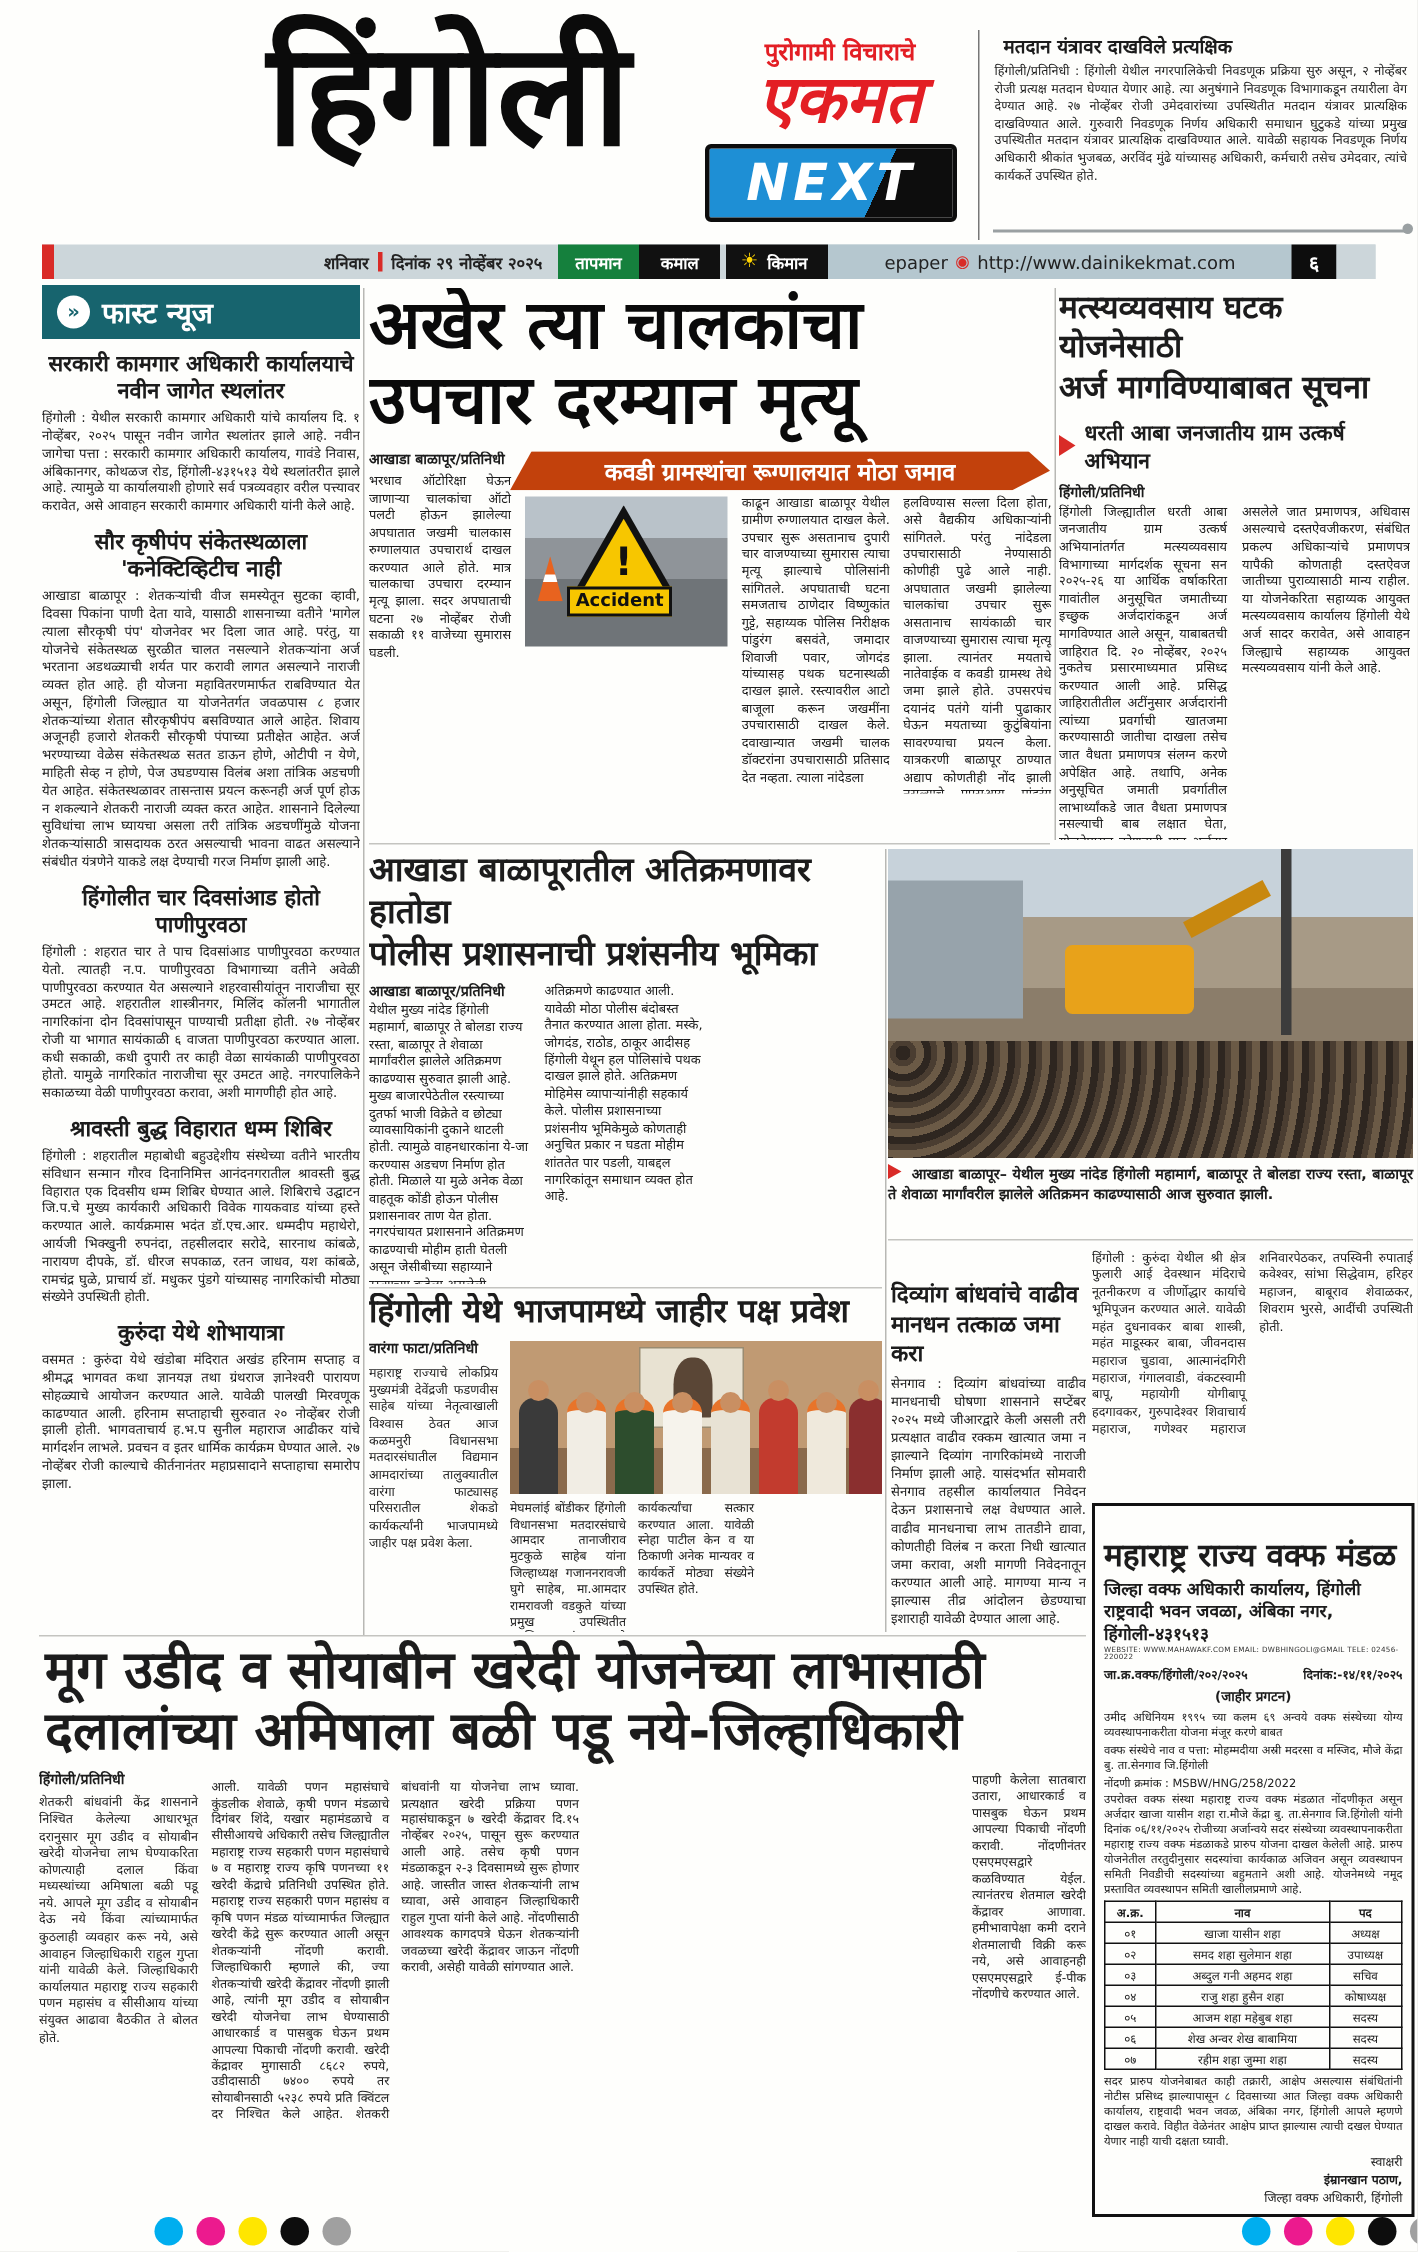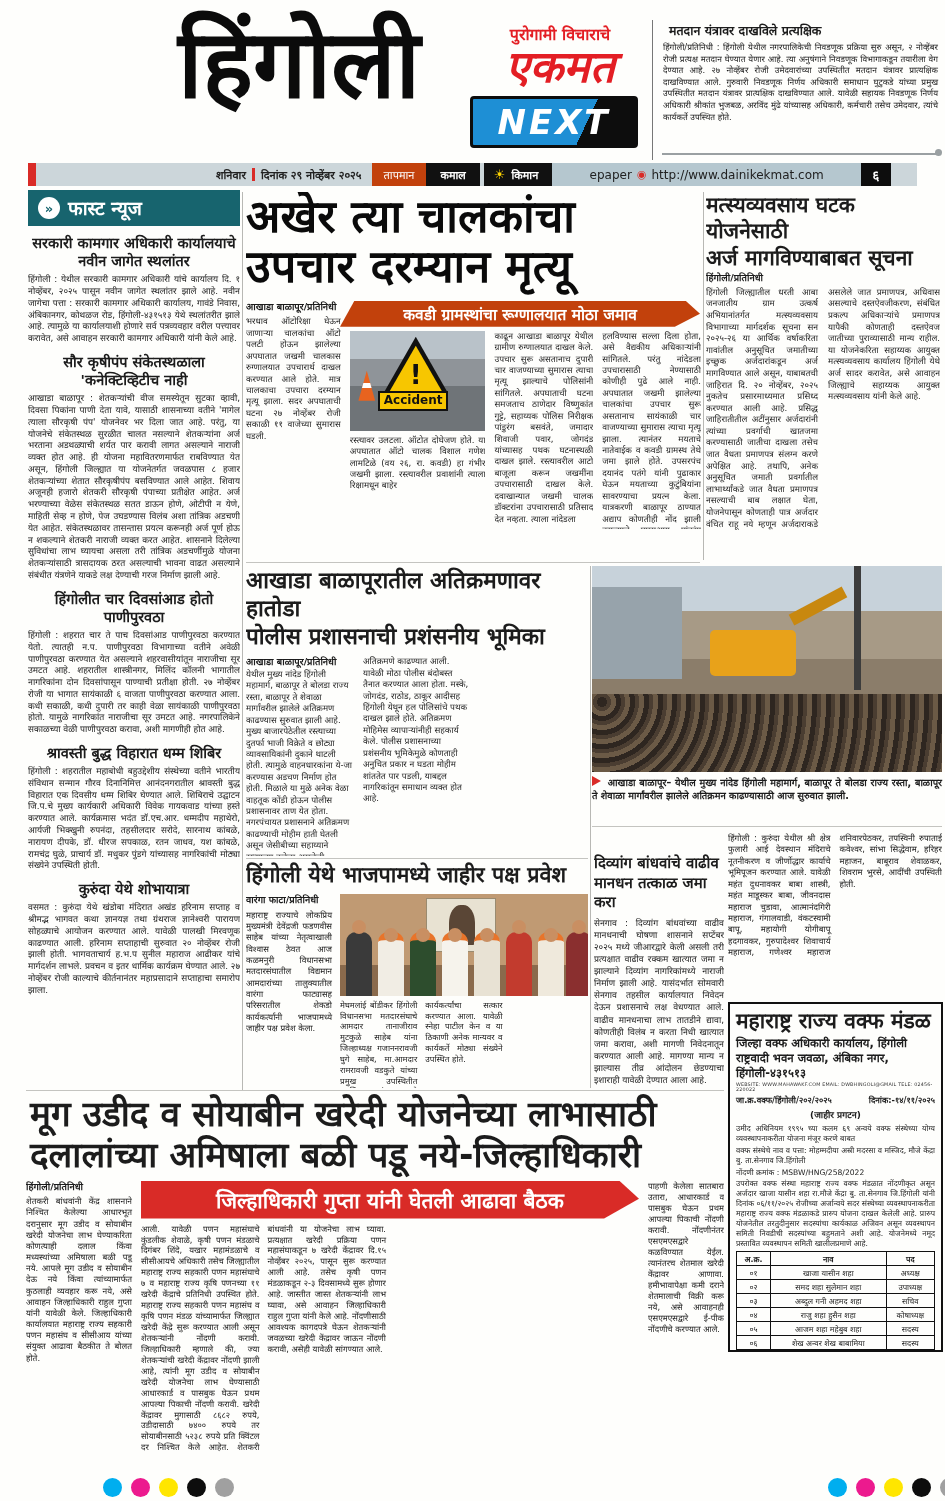--- a/index.html
+++ b/index.html
@@ -21,21 +21,21 @@
   .tr-article h3{margin:0 0 3px 6px;font-size:12.5px;font-weight:800;}
   .tr-article p{margin:0;font-size:8.4px;line-height:1.38;text-align:justify;}
   .tr-end{position:absolute;left:662px;top:153px;width:278px;border-bottom:2px solid #9aa0a2;}
   .tr-end::after{content:"";position:absolute;right:-2px;top:-4px;width:7px;height:7px;border-radius:50%;background:#9aa0a2;}
 
   
   .datebar{position:absolute;left:28px;top:163px;width:889px;height:23px;background:#ccd6da;display:flex;align-items:stretch;font-size:11px;}
   .db-red{width:8px;background:#d92b27;}
   .db-day{display:flex;align-items:center;gap:6px;padding:0 10px 0 180px;font-weight:700;color:#222;}
   .db-sep{width:3px;height:13px;background:#d92b27;align-self:center;}
-  .db-temp{background:#c2410c;color:#fff;font-weight:400;display:flex;align-items:center;padding:0 12px;}
+  .db-temp{background:#15803d;color:#fff;font-weight:700;display:flex;align-items:center;padding:0 12px;}
   .db-max{background:#111;color:#fff;font-weight:700;display:flex;align-items:center;padding:0 14px;}
   .db-min{background:#111;color:#fff;font-weight:700;display:flex;align-items:center;gap:6px;padding:0 14px 0 10px;margin-left:4px;}
   .sun{color:#ffd400;font-size:13px;}
   .db-epaper{flex:1;background:#b5c7cf;display:flex;align-items:center;justify-content:center;gap:5px;color:#222;font-size:12px;}
   .db-epaper .globe{color:#d92b27;font-size:11px;}
   .db-page{background:#0d0d0d;color:#fff;font-weight:800;display:flex;align-items:center;justify-content:center;width:30px;font-size:13px;}
   .db-tail{width:26px;background:#ccd6da;}
 
   
   .vline{position:absolute;width:1px;background:#b8b8b4;}
@@ -114,21 +114,21 @@
   .divyang{position:absolute;left:594px;top:830px;width:130px;height:260px;overflow:hidden;margin-top:24px;}
   .divyang h3{margin:0 0 4px 0;font-size:15px;font-weight:800;line-height:1.3;}
   .divyang p{margin:0;font-size:8.8px;line-height:1.38;text-align:justify;}
 
   
   .phulari{position:absolute;left:728px;top:833px;width:214px;height:166px;overflow:hidden;}
   .phulari h3{margin:0 0 4px 0;font-size:14.5px;font-weight:800;line-height:1.3;}
   .phulari .pbody{font-size:8.4px;line-height:1.36;column-count:2;column-gap:9px;height:132px;column-fill:auto;text-align:justify;}
 
   
-  .waqf{position:absolute;left:728px;top:1002px;width:215px;height:350px;border:2px solid #111;padding:5px 6px;overflow:hidden;}
+  .waqf{position:absolute;left:728px;top:1002px;width:215px;height:476px;border:2px solid #111;padding:21px 6px;overflow:hidden;}
   .waqf .w-title{font-size:21px;font-weight:800;line-height:1.15;}
   .waqf .w-office{font-size:11.5px;font-weight:700;margin-top:2px;}
   .waqf .w-addr{font-size:11.5px;font-weight:700;}
   .waqf .w-contact{font-size:4.8px;color:#333;margin:2px 0;letter-spacing:0.2px;}
   .waqf .w-refrow{display:flex;justify-content:space-between;font-size:8.2px;font-weight:700;margin-top:2px;}
   .waqf .w-proc{text-align:center;font-size:9px;font-weight:800;margin:3px 0;}
   .waqf p{margin:2px 0;font-size:7.6px;line-height:1.3;text-align:justify;}
   .waqf table{width:100%;border-collapse:collapse;margin:3px 0;}
   .waqf th,.waqf td{border:1px solid #111;font-size:7.8px;padding:1.5px 2px;text-align:center;}
   .waqf th{font-weight:800;}
@@ -232,32 +232,35 @@
         <span>भरधाव ऑटोरिक्षा घेऊन जाणाऱ्या चालकांचा ऑटो पलटी होऊन झालेल्या अपघातात जखमी चालकास रुग्णालयात उपचारार्थ दाखल करण्यात आले होते. मात्र चालकाचा उपचारा दरम्यान मृत्यू झाला. सदर अपघाताची घटना २७ नोव्हेंबर रोजी सकाळी ११ वाजेच्या सुमारास घडली.</span>
       </div>
       <div class="lcol c2">
         <div class="accident-photo">
           <div class="cone"></div>
           <div class="warn-tri">
               <div class="inner">!</div>
             </div>
           <div class="warn-label">Accident</div>
         </div>
-        <span>रस्त्यावर उलटला. ऑटोत दोघेजण होते. या अपघातात ऑटो चालक विशाल गणेश लामटिळे (वय २६, रा. कवडी) हा गंभीर जखमी झाला. रस्त्यावरील प्रवाशांनी त्याला रिक्षामधून बाहेर</span>
       </div>
       <div class="lcol c3">काढून आखाडा बाळापूर येथील ग्रामीण रुग्णालयात दाखल केले. उपचार सुरू असतानाच दुपारी चार वाजण्याच्या सुमारास त्याचा मृत्यू झाल्याचे पोलिसांनी सांगितले. अपघाताची घटना समजताच ठाणेदार विष्णुकांत गुट्टे, सहाय्यक पोलिस निरीक्षक पांडुरंग बसवंते, जमादार शिवाजी पवार, जोगदंड यांच्यासह पथक घटनास्थळी दाखल झाले. रस्त्यावरील आटो बाजूला करून जखमींना उपचारासाठी दाखल केले. दवाखान्यात जखमी चालक डॉक्टरांना उपचारासाठी प्रतिसाद देत नव्हता. त्याला नांदेडला</div>
       <div class="lcol c4">हलविण्यास सल्ला दिला होता, असे वैद्यकीय अधिकाऱ्यांनी सांगितले. परंतु नांदेडला उपचारासाठी नेण्यासाठी कोणीही पुढे आले नाही. अपघातात जखमी झालेल्या चालकांचा उपचार सुरू असतानाच सायंकाळी चार वाजण्याच्या सुमारास त्याचा मृत्यू झाला. त्यानंतर मयताचे नातेवाईक व कवडी ग्रामस्थ तेथे जमा झाले होते. उपसरपंच दयानंद पतंगे यांनी पुढाकार घेऊन मयताच्या कुटुंबियांना सावरण्याचा प्रयत्न केला. यात्रकरणी बाळापूर ठाण्यात अद्याप कोणतीही नोंद झाली नसल्याचे एएसआय पांडुरंग बसवंते यांनी सांगितले.</div>
     </div>
   </div>
 
   <div class="fisheries">
     <h2>
       <span>मत्स्यव्यवसाय घटक योजनेसाठी</span><br>
       <span>अर्ज मागविण्याबाबत सूचना</span>
     </h2>
+    <div class="kicker">
+      <span class="tri-red"></span>
+      <span>धरती आबा जनजातीय ग्राम उत्कर्ष अभियान</span>
+    </div>
     <div class="byline">हिंगोली/प्रतिनिधी</div>
     <div class="fish-body">हिंगोली जिल्ह्यातील धरती आबा जनजातीय ग्राम उत्कर्ष अभियानांतर्गत मत्स्यव्यवसाय विभागाच्या मार्गदर्शक सूचना सन २०२५-२६ या आर्थिक वर्षाकरिता गावांतील अनुसूचित जमातीच्या इच्छुक अर्जदारांकडून अर्ज मागविण्यात आले असून, याबाबतची जाहिरात दि. २० नोव्हेंबर, २०२५ नुकतेच प्रसारमाध्यमात प्रसिध्द करण्यात आली आहे. प्रसिद्ध जाहिरातीतील अटींनुसार अर्जदारांनी त्यांच्या प्रवर्गाची खातजमा करण्यासाठी जातीचा दाखला तसेच जात वैधता प्रमाणपत्र संलग्न करणे अपेक्षित आहे. तथापि, अनेक अनुसूचित जमाती प्रवर्गातील लाभार्थ्यांकडे जात वैधता प्रमाणपत्र नसल्याची बाब लक्षात घेता, योजनेपासून कोणताही पात्र अर्जदार वंचित राहू नये म्हणून अर्जदाराकडे असलेले जात प्रमाणपत्र, अधिवास असल्याचे दस्तऐवजीकरण, संबंधित प्रकल्प अधिकाऱ्यांचे प्रमाणपत्र यापैकी कोणताही दस्तऐवज जातीच्या पुराव्यासाठी मान्य राहील. या योजनेकरिता सहाय्यक आयुक्त मत्स्यव्यवसाय कार्यालय हिंगोली येथे अर्ज सादर करावेत, असे आवाहन जिल्ह्याचे सहाय्यक आयुक्त मत्स्यव्यवसाय यांनी केले आहे.</div>
   </div>
 
   <div class="demolition">
     <h2>
       <span>आखाडा बाळापूरातील अतिक्रमणावर हातोडा</span><br>
       <span>पोलीस प्रशासनाची प्रशंसनीय भूमिका</span>
     </h2>
     <div class="demo-body">
@@ -384,21 +387,20 @@
     <h1>
       <span>मूग उडीद व सोयाबीन खरेदी योजनेच्या लाभासाठी</span><br>
       <span>दलालांच्या अमिषाला बळी पडू नये-जिल्हाधिकारी</span>
     </h1>
     <div class="pr-row">
       <div class="pr-c1">
         <div class="byline">हिंगोली/प्रतिनिधी</div>
         <span>शेतकरी बांधवांनी केंद्र शासनाने निश्चित केलेल्या आधारभूत दरानुसार मूग उडीद व सोयाबीन खरेदी योजनेचा लाभ घेण्याकरिता कोणत्याही दलाल किंवा मध्यस्थांच्या अमिषाला बळी पडू नये. आपले मूग उडीद व सोयाबीन देऊ नये किंवा त्यांच्यामार्फत कुठलाही व्यवहार करू नये, असे आवाहन जिल्हाधिकारी राहुल गुप्ता यांनी यावेळी केले. जिल्हाधिकारी कार्यालयात महाराष्ट्र राज्य सहकारी पणन महासंघ व सीसीआय यांच्या संयुक्त आढावा बैठकीत ते बोलत होते.</span>
       </div>
       <div class="pr-mid">
-        <div class="pr-banner">जिल्हाधिकारी गुप्ता यांनी घेतली आढावा बैठक</div>
         <div class="pr-cols">आली. यावेळी पणन महासंघाचे कुंडलीक शेवाळे, कृषी पणन मंडळाचे दिगंबर शिंदे, यखार महामंडळाचे व सीसीआयचे अधिकारी तसेच जिल्ह्यातील महाराष्ट्र राज्य सहकारी पणन महासंघाचे ७ व महाराष्ट्र राज्य कृषि पणनच्या ११ खरेदी केंद्राचे प्रतिनिधी उपस्थित होते. महाराष्ट्र राज्य सहकारी पणन महासंघ व कृषि पणन मंडळ यांच्यामार्फत जिल्ह्यात खरेदी केंद्रे सुरू करण्यात आली असून शेतकऱ्यांनी नोंदणी करावी. जिल्हाधिकारी म्हणाले की, ज्या शेतकऱ्यांची खरेदी केंद्रावर नोंदणी झाली आहे, त्यांनी मूग उडीद व सोयाबीन खरेदी योजनेचा लाभ घेण्यासाठी आधारकार्ड व पासबुक घेऊन प्रथम आपल्या पिकाची नोंदणी करावी. खरेदी केंद्रावर मुगासाठी ८६८२ रुपये, उडीदासाठी ७४०० रुपये तर सोयाबीनसाठी ५२३८ रुपये प्रति क्विंटल दर निश्चित केले आहेत. शेतकरी बांधवांनी या योजनेचा लाभ घ्यावा. प्रत्यक्षात खरेदी प्रक्रिया पणन महासंघाकडून ७ खरेदी केंद्रावर दि.१५ नोव्हेंबर २०२५, पासून सुरू करण्यात आली आहे. तसेच कृषी पणन मंडळाकडून २-३ दिवसामध्ये सुरू होणार आहे. जास्तीत जास्त शेतकऱ्यांनी लाभ घ्यावा, असे आवाहन जिल्हाधिकारी राहुल गुप्ता यांनी केले आहे. नोंदणीसाठी आवश्यक कागदपत्रे घेऊन शेतकऱ्यांनी जवळच्या खरेदी केंद्रावर जाऊन नोंदणी करावी, असेही यावेळी सांगण्यात आले.</div>
       </div>
       <div class="pr-c6">पाहणी केलेला सातबारा उतारा, आधारकार्ड व पासबुक घेऊन प्रथम आपल्या पिकाची नोंदणी करावी. नोंदणीनंतर एसएमएसद्वारे कळविण्यात येईल. त्यानंतरच शेतमाल खरेदी केंद्रावर आणावा. हमीभावापेक्षा कमी दराने शेतमालाची विक्री करू नये, असे आवाहनही एसएमएसद्वारे ई-पीक नोंदणीचे करण्यात आले.</div>
     </div>
   </div>
 
   <div class="vline" style="left:242px;top:192px;height:898px;"></div>
   <div class="vline" style="left:703px;top:192px;height:368px;"></div>
   <div class="vline" style="left:590px;top:566px;height:522px;"></div>
   <div class="hline" style="left:246px;top:562px;width:454px;"></div>

